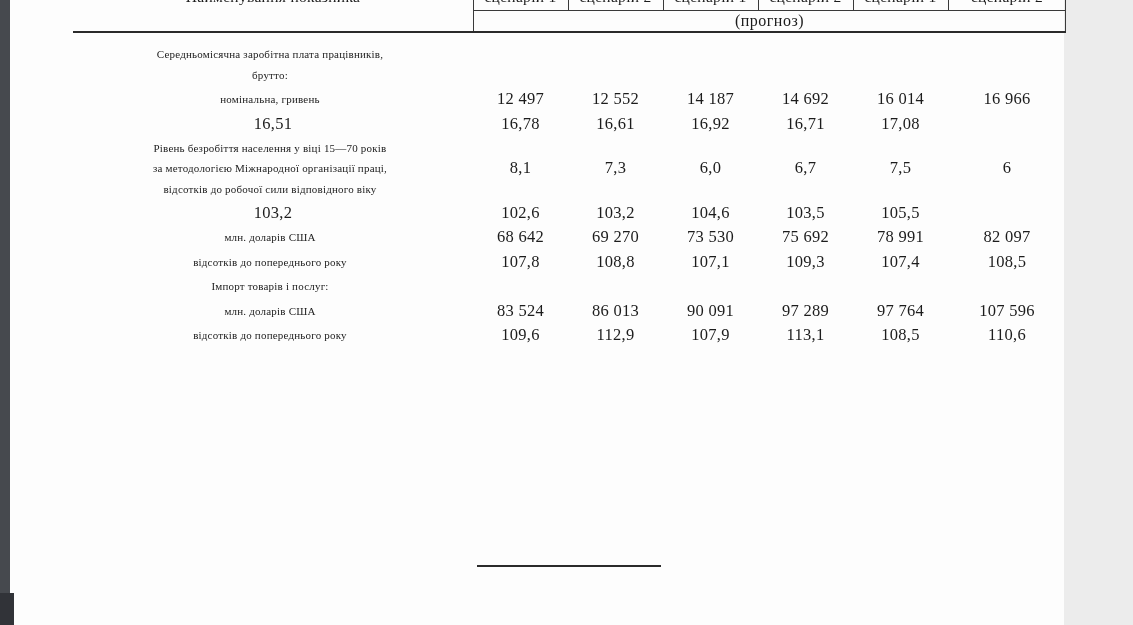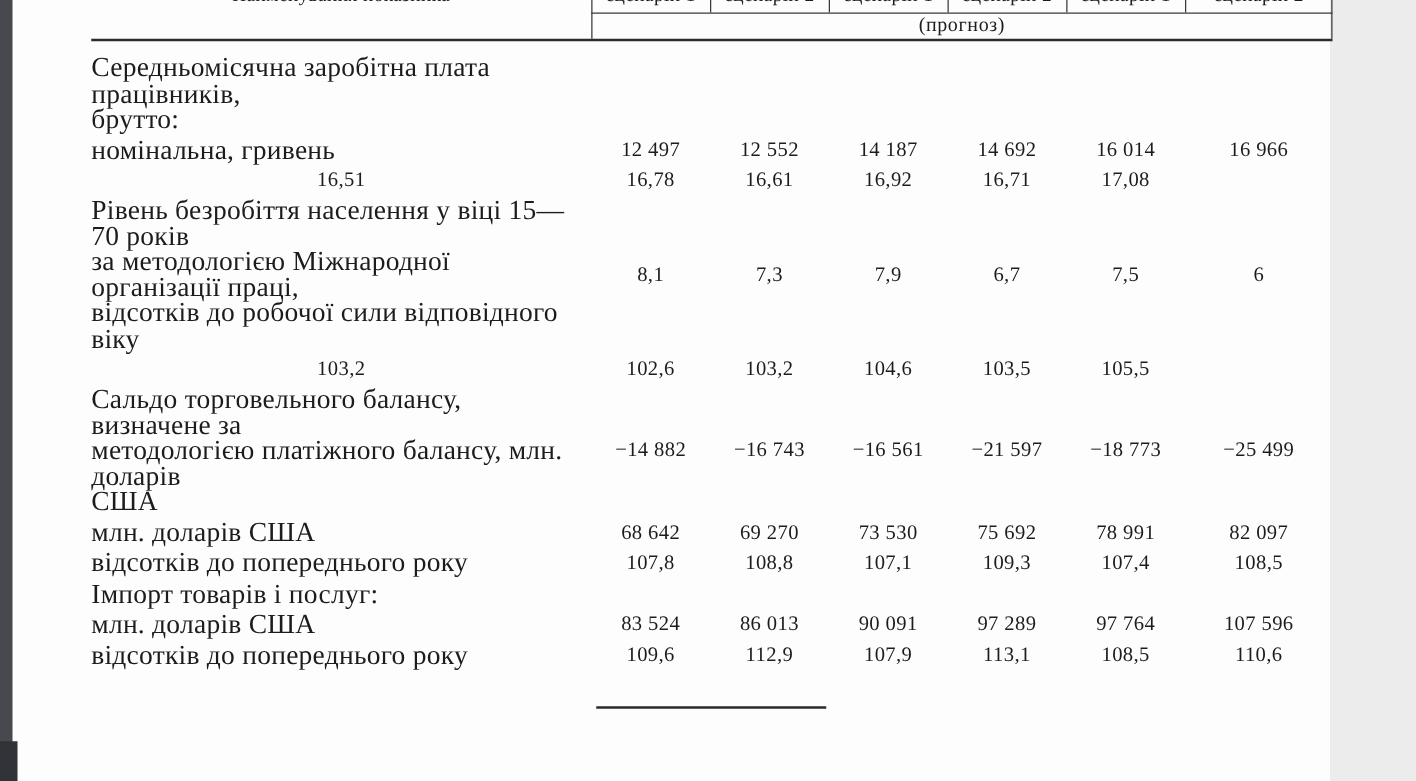--- a/index.html
+++ b/index.html
@@ -35,22 +35,22 @@
 
   
   .tbody { position:absolute; left:73px; top:44px; width:993px; }
   .trow {
     display:grid;
     grid-template-columns:400px 95px 95px 95px 95px 95px 118px;
     align-items:center;
     margin-bottom:4px;
   }
   .tlabel {
-    font-size:22px; line-height:20.5px; letter-spacing:0.2px;
-    white-space:pre-line; padding-right:6px;
+    font-size:11px; line-height:20.5px; letter-spacing:0.2px;
+    white-space:pre-line; padding-right:6px;text-align:center;
   }
   .tval { text-align:center; font-size:16.5px; letter-spacing:0.3px; }
 
   .footnote-rule {
     position:absolute; left:477px; top:565px; width:184px; height:2px;
     background:#2b2b2b;
   }
 </style>
 </head>
 <body>
@@ -130,43 +130,32 @@
         <div class="tval">16,92</div>
         <div class="tval">16,71</div>
         <div class="tval">17,08</div>
       </div>
       <div class="trow">
     <div class="tlabel">Рівень безробіття населення у віці 15—70 років
 за методологією Міжнародної організації праці,
 відсотків до робочої сили відповідного віку</div>
   <div class="tval">8,1</div>
         <div class="tval">7,3</div>
-        <div class="tval">7,9</div>
+        <div class="tval">6,0</div>
         <div class="tval">6,7</div>
         <div class="tval">7,5</div>
         <div class="tval">6</div>
       </div>
       <div class="trow">
   <div class="tval">103,2</div>
         <div class="tval">102,6</div>
         <div class="tval">103,2</div>
         <div class="tval">104,6</div>
         <div class="tval">103,5</div>
         <div class="tval">105,5</div>
-      </div>
-      <div class="trow">
-    <div class="tlabel">Сальдо торговельного балансу, визначене за
-методологією платіжного балансу, млн. доларів
-США</div>
-  <div class="tval">−14 882</div>
-        <div class="tval">−16 743</div>
-        <div class="tval">−16 561</div>
-        <div class="tval">−21 597</div>
-        <div class="tval">−18 773</div>
-        <div class="tval">−25 499</div>
       </div>
       <div class="trow">
     <div class="tlabel">млн. доларів США</div>
   <div class="tval">68 642</div>
         <div class="tval">69 270</div>
         <div class="tval">73 530</div>
         <div class="tval">75 692</div>
         <div class="tval">78 991</div>
         <div class="tval">82 097</div>
       </div>

